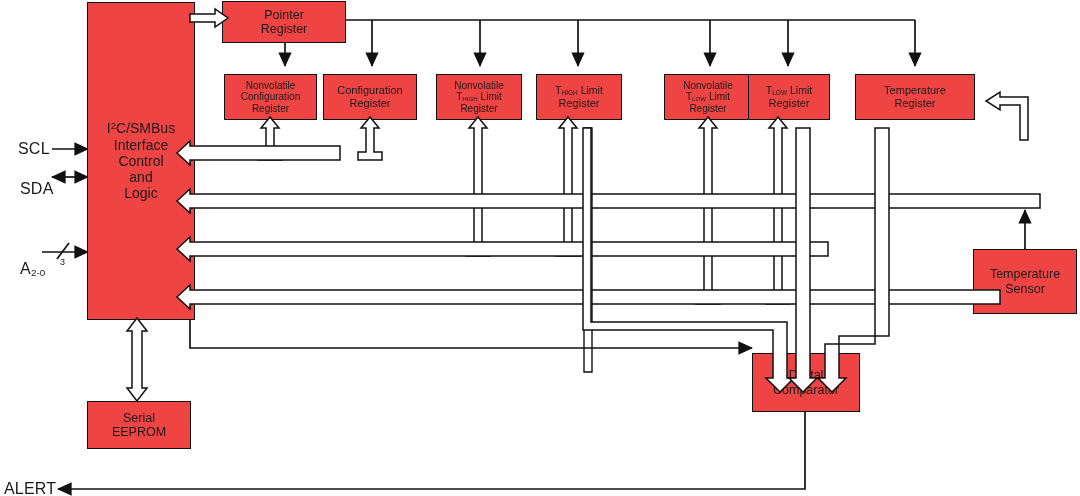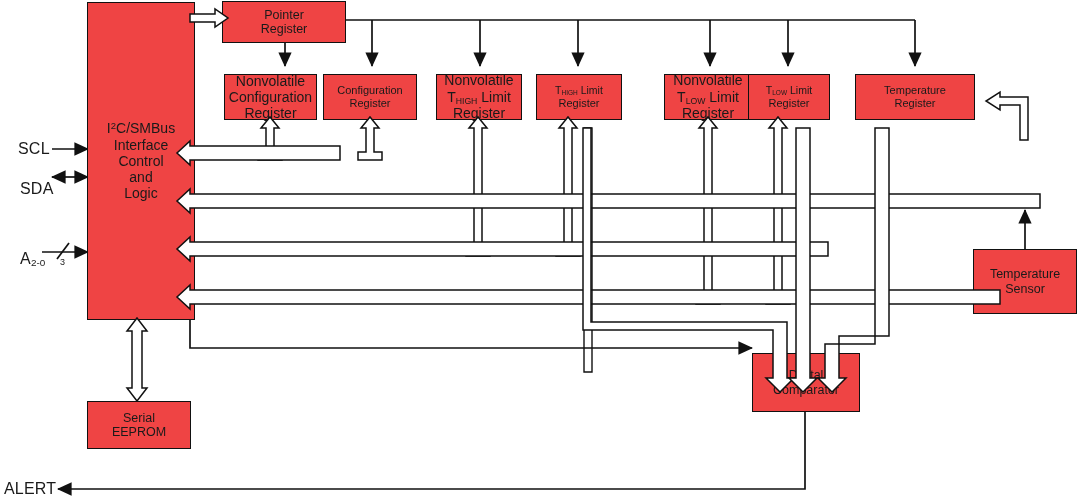--- a/index.html
+++ b/index.html
@@ -11,21 +11,21 @@
   .box{
     position:absolute;box-sizing:border-box;background:#ef4444;
     border:1.6px solid #111;
     display:flex;align-items:center;justify-content:center;
     text-align:center;line-height:1.16;
     z-index:6;
   }
   .box .lbl{display:block;width:100%;}
   .big{font-size:14px;}
   .med{font-size:12.5px;}
-  .sml{font-size:14px;}
+  .sml{font-size:10px;}
   .mid{font-size:11px;}
   .pin{
     position:absolute;font-size:16px;letter-spacing:.2px;z-index:8;
     white-space:nowrap;
   }
   sub{font-size:.62em;vertical-align:-.22em;letter-spacing:0;}
   svg{position:absolute;left:0;top:0;width:1080px;height:496px;z-index:2;}
   svg.over{z-index:7;pointer-events:none;}
 </style>
 </head>
@@ -203,19 +203,19 @@
 
   <div class="box med" style="left:87px;top:401px;width:104px;height:48px;">
     <span class="lbl">
       <span>Serial</span><br>
       <span>EEPROM</span>
     </span>
   </div>
 
   <div class="pin" style="left:18px;top:140px;">SCL</div>
   <div class="pin" style="left:20px;top:168px;margin-top:12px;">SDA</div>
-  <div class="pin" style="left:20px;top:250px;text-align:right;">
+  <div class="pin" style="left:20px;top:260px;text-align:right;">
     <span>A</span><sub>2-0</sub>
   </div>
   <div class="pin" style="left:60px;top:257px;font-size:9px;">3</div>
   <div class="pin" style="left:4px;top:480px;">ALERT</div>
 
 </div>
 
 </body></html>

